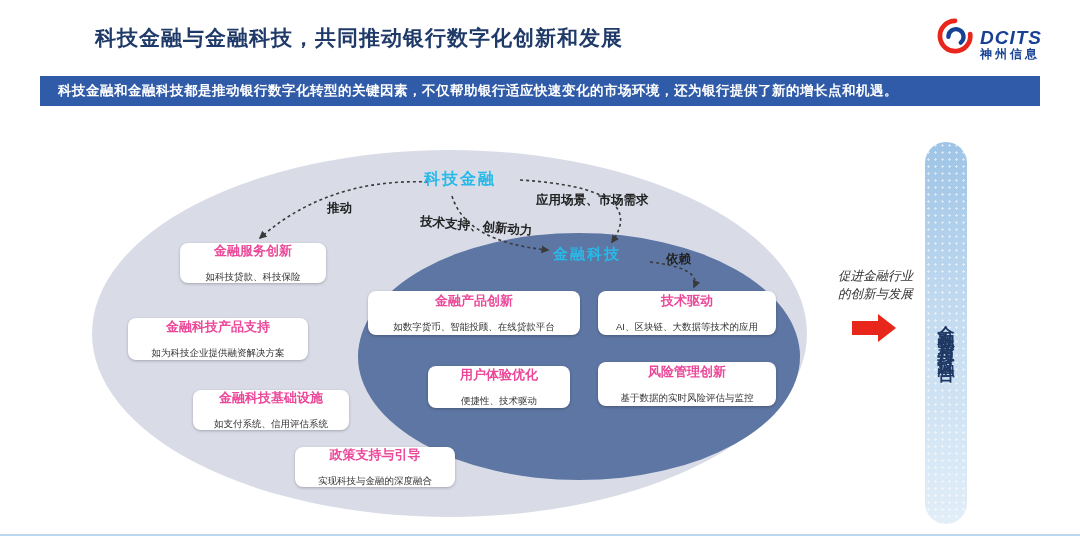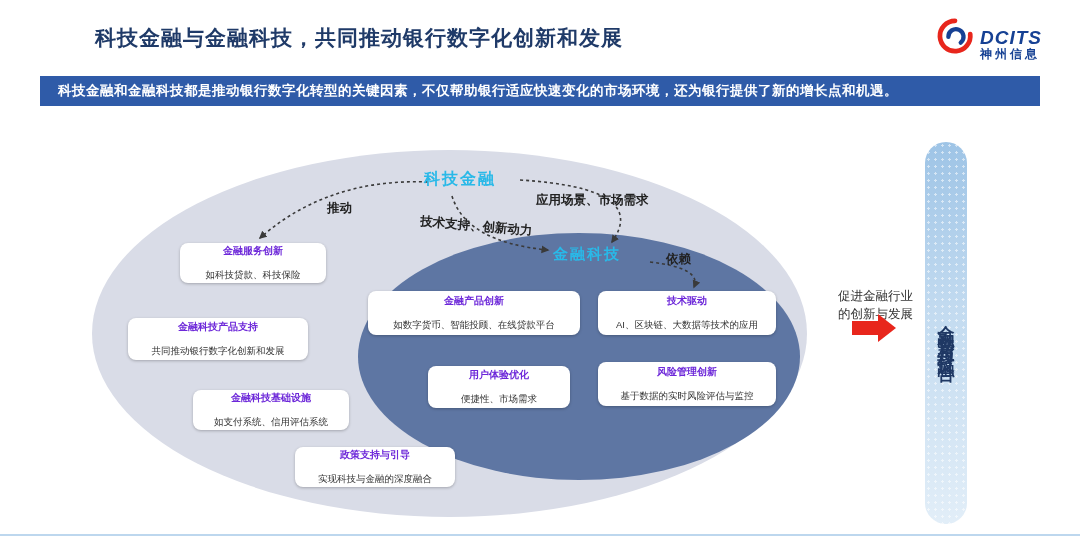--- a/index.html
+++ b/index.html
@@ -30,34 +30,34 @@
   .hub-fintech{left:553px;top:245px;font-size:15px;}
   .edge-label{position:absolute;font-size:12.5px;font-weight:bold;color:#222;}
   .lbl-push{left:327px;top:200px;}
   .lbl-app{left:536px;top:192px;}
   .lbl-support{left:420px;top:218px;transform:rotate(5deg);}
   .lbl-depend{left:666px;top:251px;}
 
   
   .node-box{position:absolute;background:#fff;border-radius:8px;box-shadow:0 1px 3px rgba(0,0,0,.25);
             display:flex;flex-direction:column;align-items:center;justify-content:center;text-align:center;padding:3px 6px;}
-  .node-box .bt{font-size:10px;font-weight:bold;color:#6d28d9;line-height:1.25;}
+  .node-box .bt{font-size:13px;font-weight:bold;color:#ec4899;line-height:1.25;}
   .node-box .bd{font-size:9.5px;color:#333;line-height:1.25;margin-top:12px;}
   .box-services{left:180px;top:243px;width:146px;height:40px;}
   .box-product-support{left:128px;top:318px;width:180px;height:42px;}
   .box-infra{left:193px;top:390px;width:156px;height:40px;}
   .box-policy{left:295px;top:447px;width:160px;height:40px;text-align:center;}
   .box-fin-product{left:368px;top:291px;width:212px;height:44px;}
   .box-tech-drive{left:598px;top:291px;width:178px;height:44px;}
   .box-ux{left:428px;top:366px;width:142px;height:42px;}
   .box-risk{left:598px;top:362px;width:178px;height:44px;}
 
   
   .note{position:absolute;width:86px;font-size:12.5px;color:#333;line-height:1.4;font-weight:500;}
-  .note-top{left:838px;top:288px;}
+  .note-top{left:838px;top:268px;font-style:italic;}
   .note-bottom{left:838px;top:362px;}
   .red-arrow{position:absolute;left:852px;top:314px;width:46px;height:28px;}
   .red-arrow .bar{position:absolute;left:0;top:7px;width:26px;height:14px;background:#E8261C;}
   .red-arrow .tip{position:absolute;left:26px;top:0;width:0;height:0;border-top:14px solid transparent;
                   border-bottom:14px solid transparent;border-left:18px solid #E8261C;}
   .v-banner{position:absolute;left:925px;top:142px;width:42px;height:382px;border-radius:22px;
             background:linear-gradient(180deg,#9EC4E6 0%,#C3DBF0 45%,#E2EEF8 100%);
             background-image:radial-gradient(circle,rgba(255,255,255,.55) 1.2px,transparent 1.4px),
                              linear-gradient(180deg,#9EC4E6 0%,#C3DBF0 45%,#E2EEF8 100%);
             background-size:7px 7px,100% 100%;
@@ -111,42 +111,42 @@
   <div class="edge-label lbl-app">应用场景、市场需求</div>
   <div class="edge-label lbl-support">技术支持、创新动力</div>
   <div class="edge-label lbl-depend">依赖</div>
 
   <div class="node-box box-services">
     <div class="bt">金融服务创新</div>
     <div class="bd">如科技贷款、科技保险</div>
   </div>
   <div class="node-box box-product-support">
     <div class="bt">金融科技产品支持</div>
-    <div class="bd">共同推动银行数字化创新和发展</div>
+    <div class="bd">如为科技企业提供融资解决方案</div>
   </div>
   <div class="node-box box-infra">
     <div class="bt">金融科技基础设施</div>
     <div class="bd">如支付系统、信用评估系统</div>
   </div>
   <div class="node-box box-policy">
     <div class="bt">政策支持与引导</div>
     <div class="bd">实现科技与金融的深度融合</div>
   </div>
 
   <div class="node-box box-fin-product">
     <div class="bt">金融产品创新</div>
     <div class="bd">如数字货币、智能投顾、在线贷款平台</div>
   </div>
   <div class="node-box box-tech-drive">
     <div class="bt">技术驱动</div>
     <div class="bd">AI、区块链、大数据等技术的应用</div>
   </div>
   <div class="node-box box-ux">
     <div class="bt">用户体验优化</div>
-    <div class="bd">便捷性、市场需求</div>
+    <div class="bd">便捷性、技术驱动</div>
   </div>
   <div class="node-box box-risk">
     <div class="bt">风险管理创新</div>
     <div class="bd">基于数据的实时风险评估与监控</div>
   </div>
 
   <div class="note note-top">促进金融行业的创新与发展</div>
   <div class="red-arrow">
     <div class="bar"></div>
       <div class="tip"></div>

